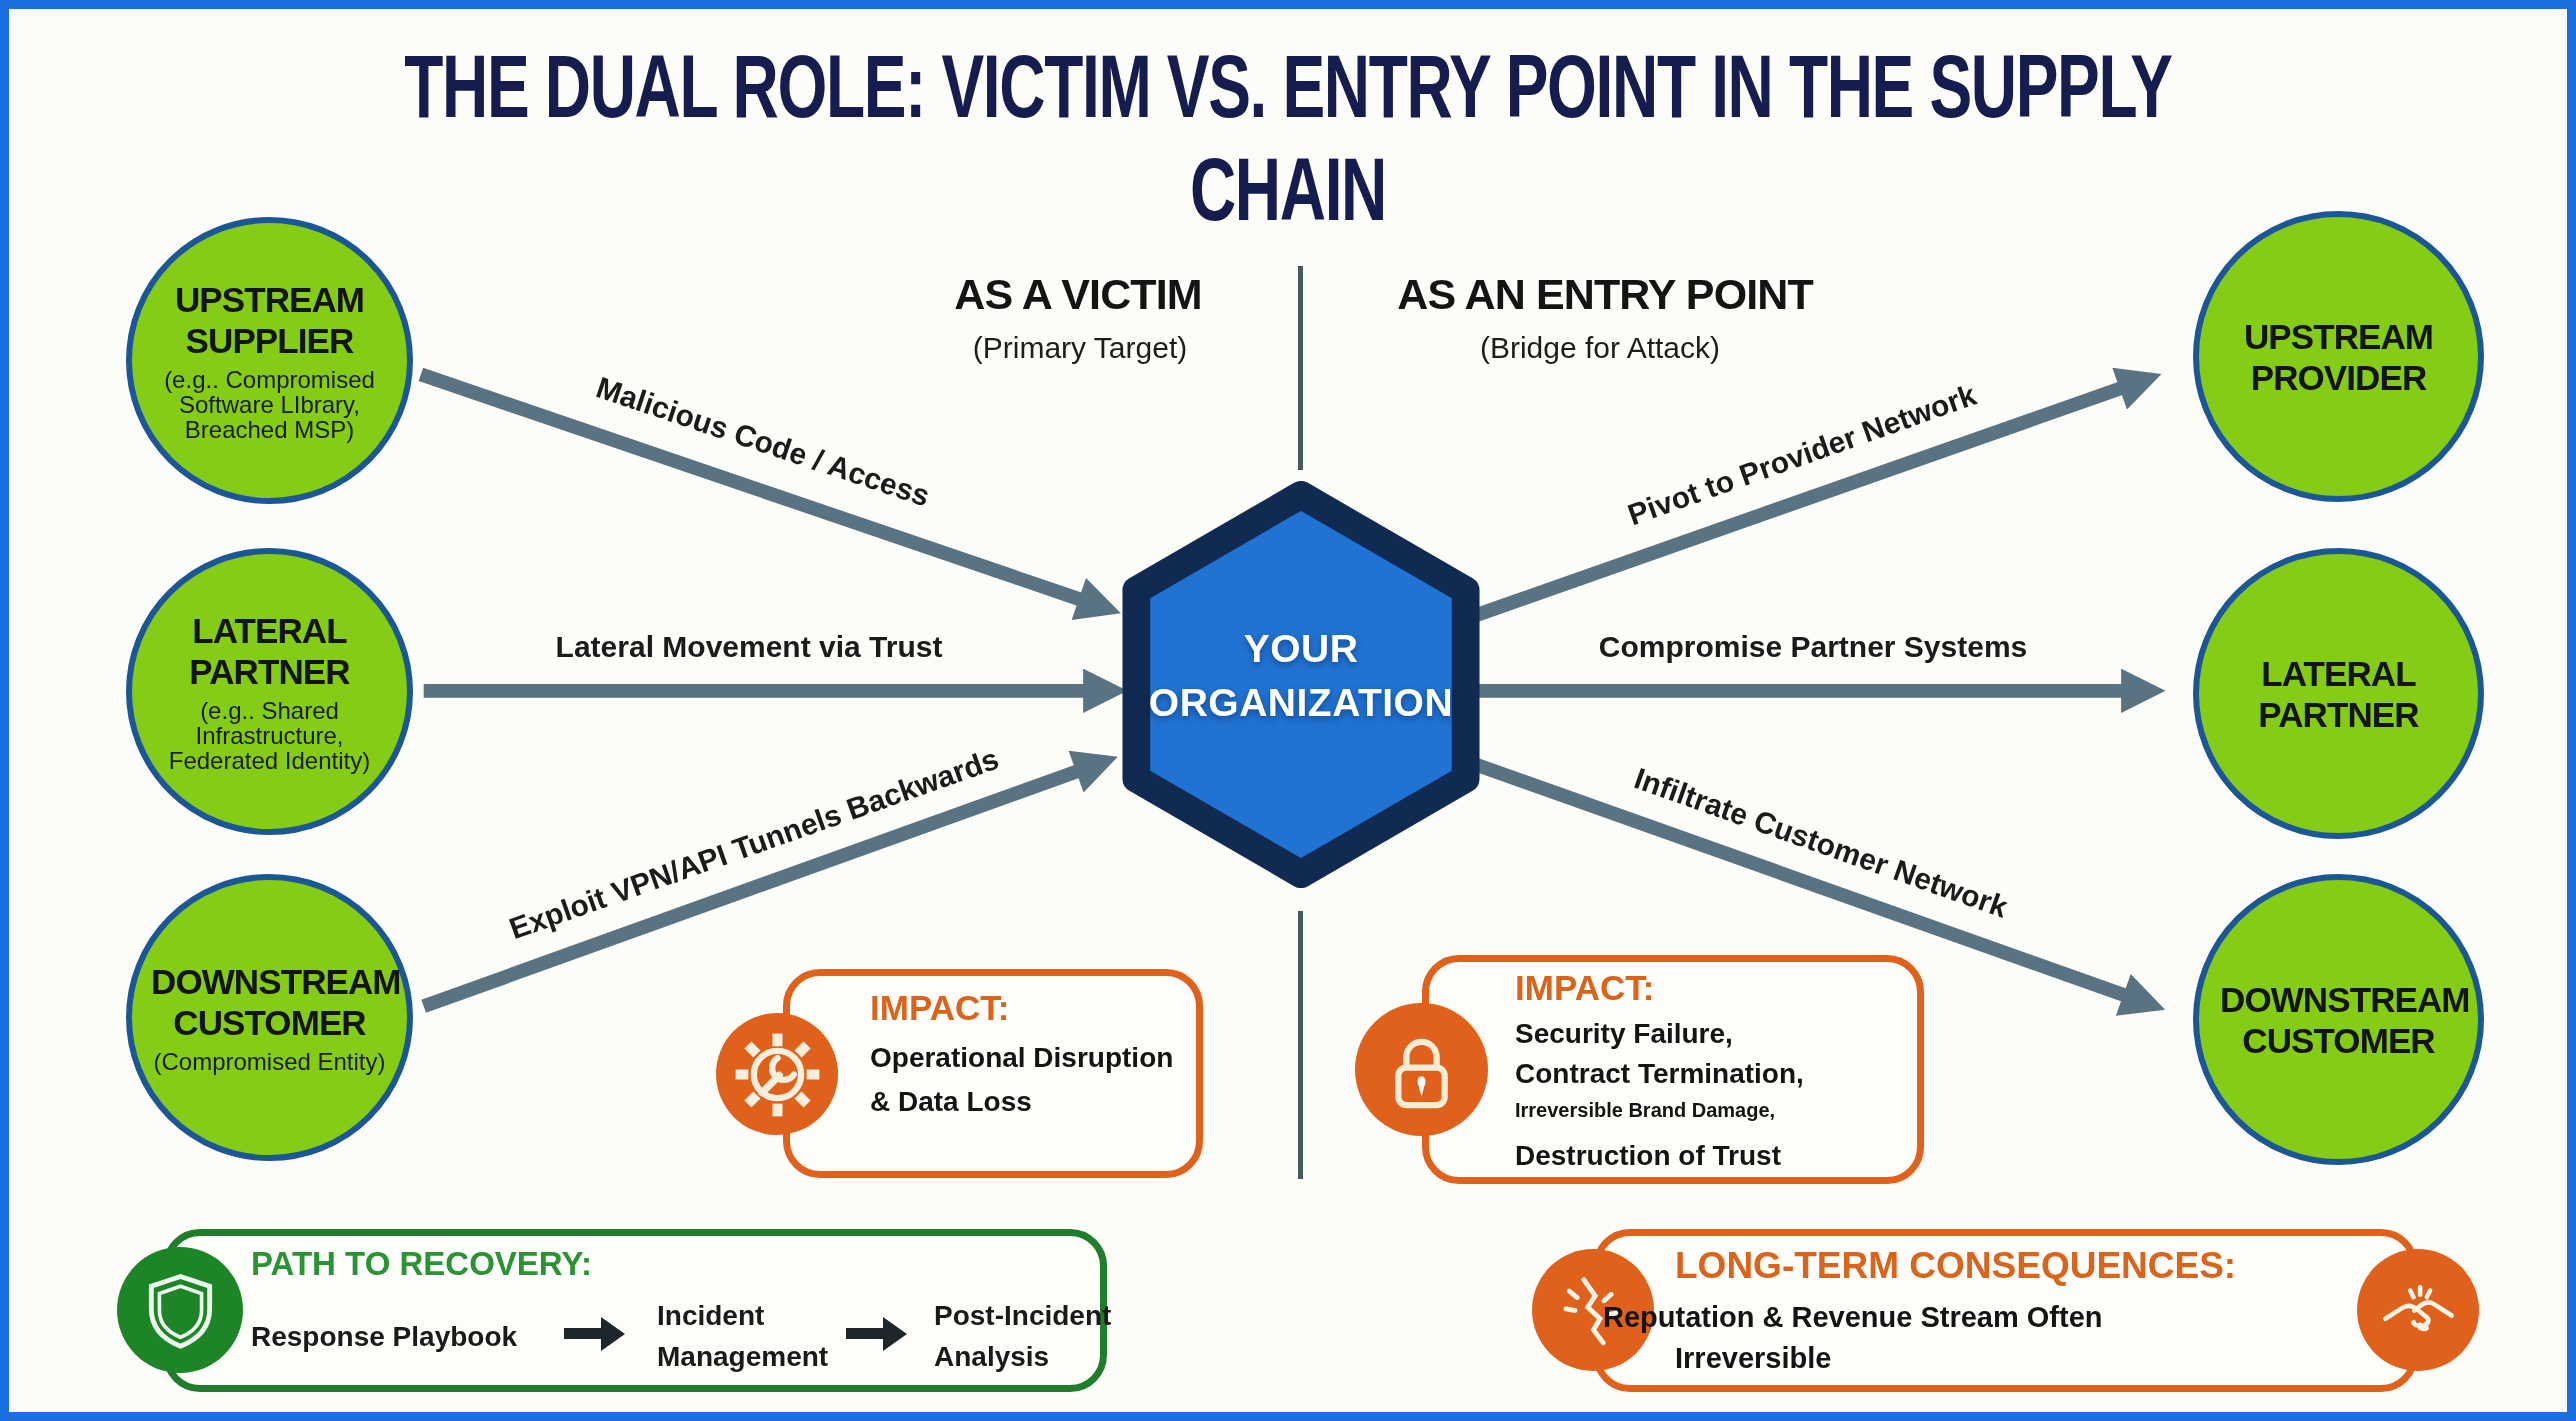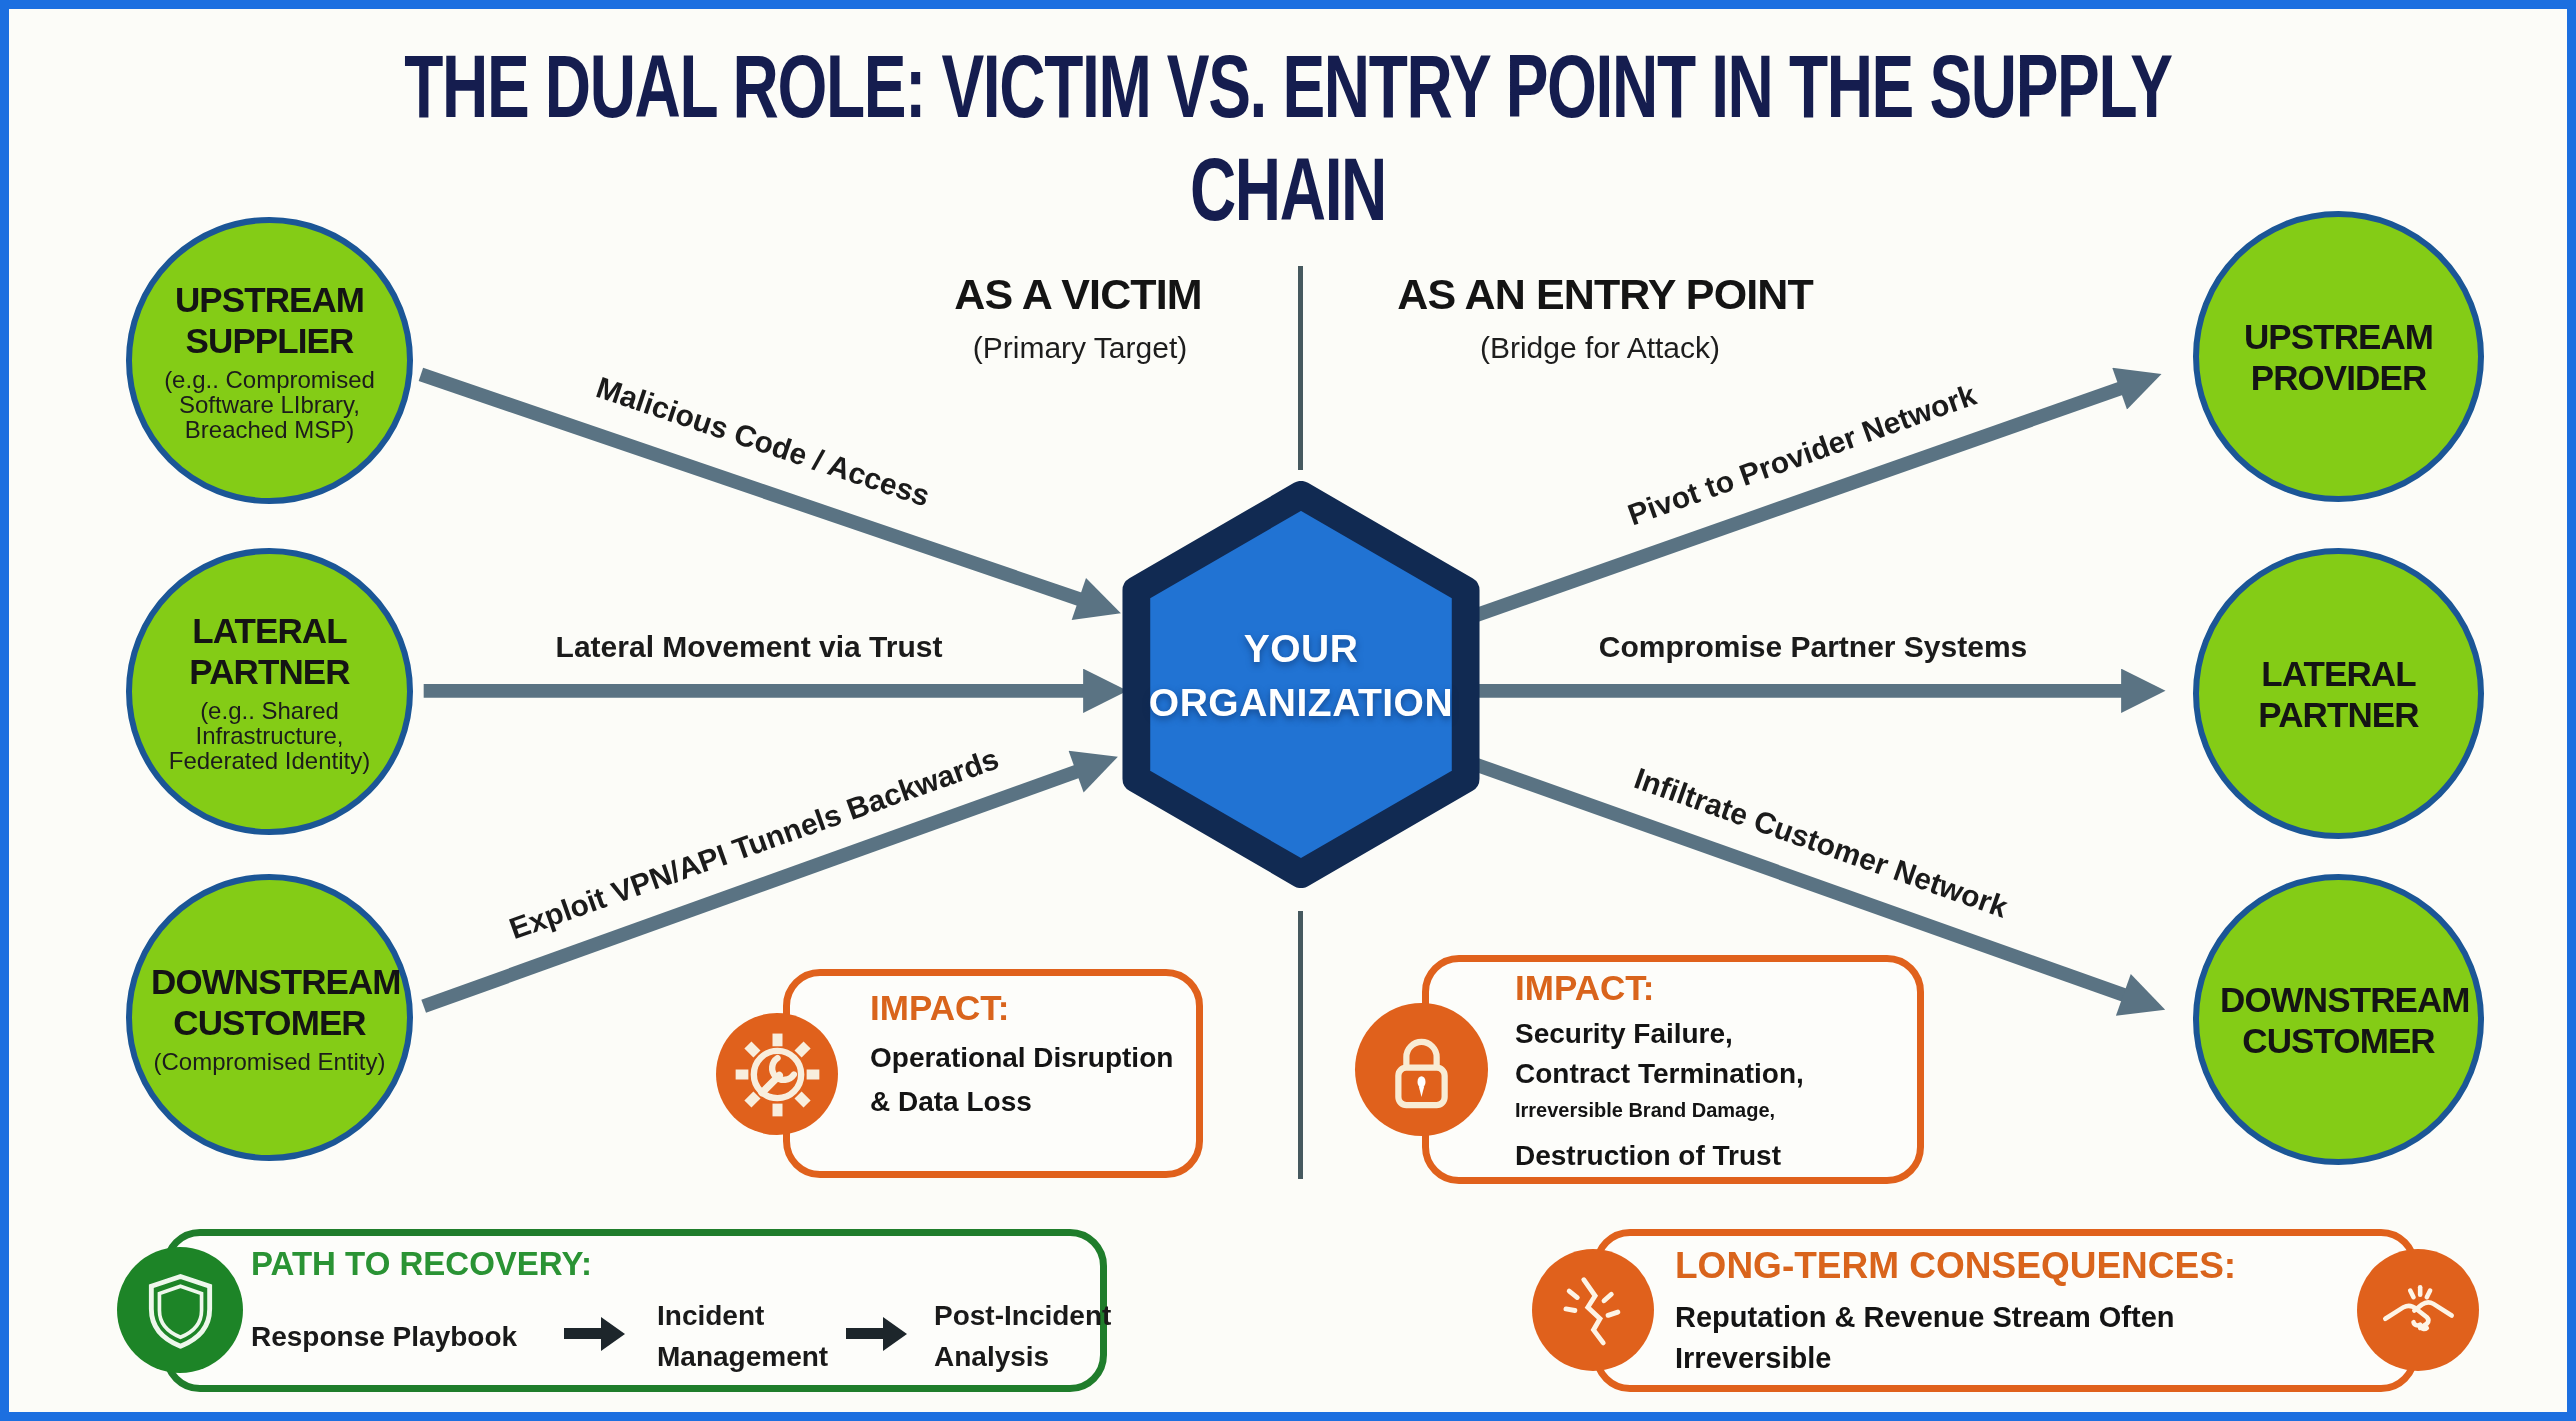--- a/index.html
+++ b/index.html
@@ -200,21 +200,21 @@
   <div class="icon-circle orange-fill" style="left:1523px; top:1240px; width:122px; height:122px;">
     <svg width="81" height="81" viewBox="0 0 100 100" fill="none" stroke="#fdf4e6" stroke-width="6" stroke-linecap="round">
       <path d="M38 12 L52 32 L43 46 L58 60 L50 74 L62 90"></path>
       <path d="M20 26 L30 34"></path>
       <path d="M16 48 L27 50"></path>
       <path d="M72 30 L63 38"></path>
       <path d="M80 52 L68 56"></path>
     </svg>
   </div>
   <div class="box-label orange-text" style="left:1666px; top:1236px; font-size:37px;">LONG-TERM CONSEQUENCES:</div>
-  <div class="box-line" style="left:1666px; top:1292px; font-size:29px;">Reputation &amp; Revenue Stream Often</div>
+  <div class="box-line" style="left:1594px; top:1292px; font-size:29px;">Reputation &amp; Revenue Stream Often</div>
   <div class="box-line" style="left:1666px; top:1333px; font-size:29px;">Irreversible</div>
   <div class="icon-circle orange-fill" style="left:2348px; top:1240px; width:122px; height:122px;">
     <svg width="83" height="83" viewBox="0 0 100 100" fill="none" stroke="#fdf4e6" stroke-width="5.5" stroke-linecap="round">
       <path d="M10 60 L32 46 Q40 42 47 48 L60 58 Q64 62 60 66 L52 71"></path>
       <path d="M90 56 L68 42 Q61 38 54 43 L45 50"></path>
       <path d="M44 64 a5 5 0 0 0 8 3"></path>
       <path d="M52 69 a5 5 0 0 0 8 2"></path>
       <path d="M40 26 L44 34"></path>
       <path d="M52 22 L52 31"></path>
       <path d="M64 26 L60 34"></path>

